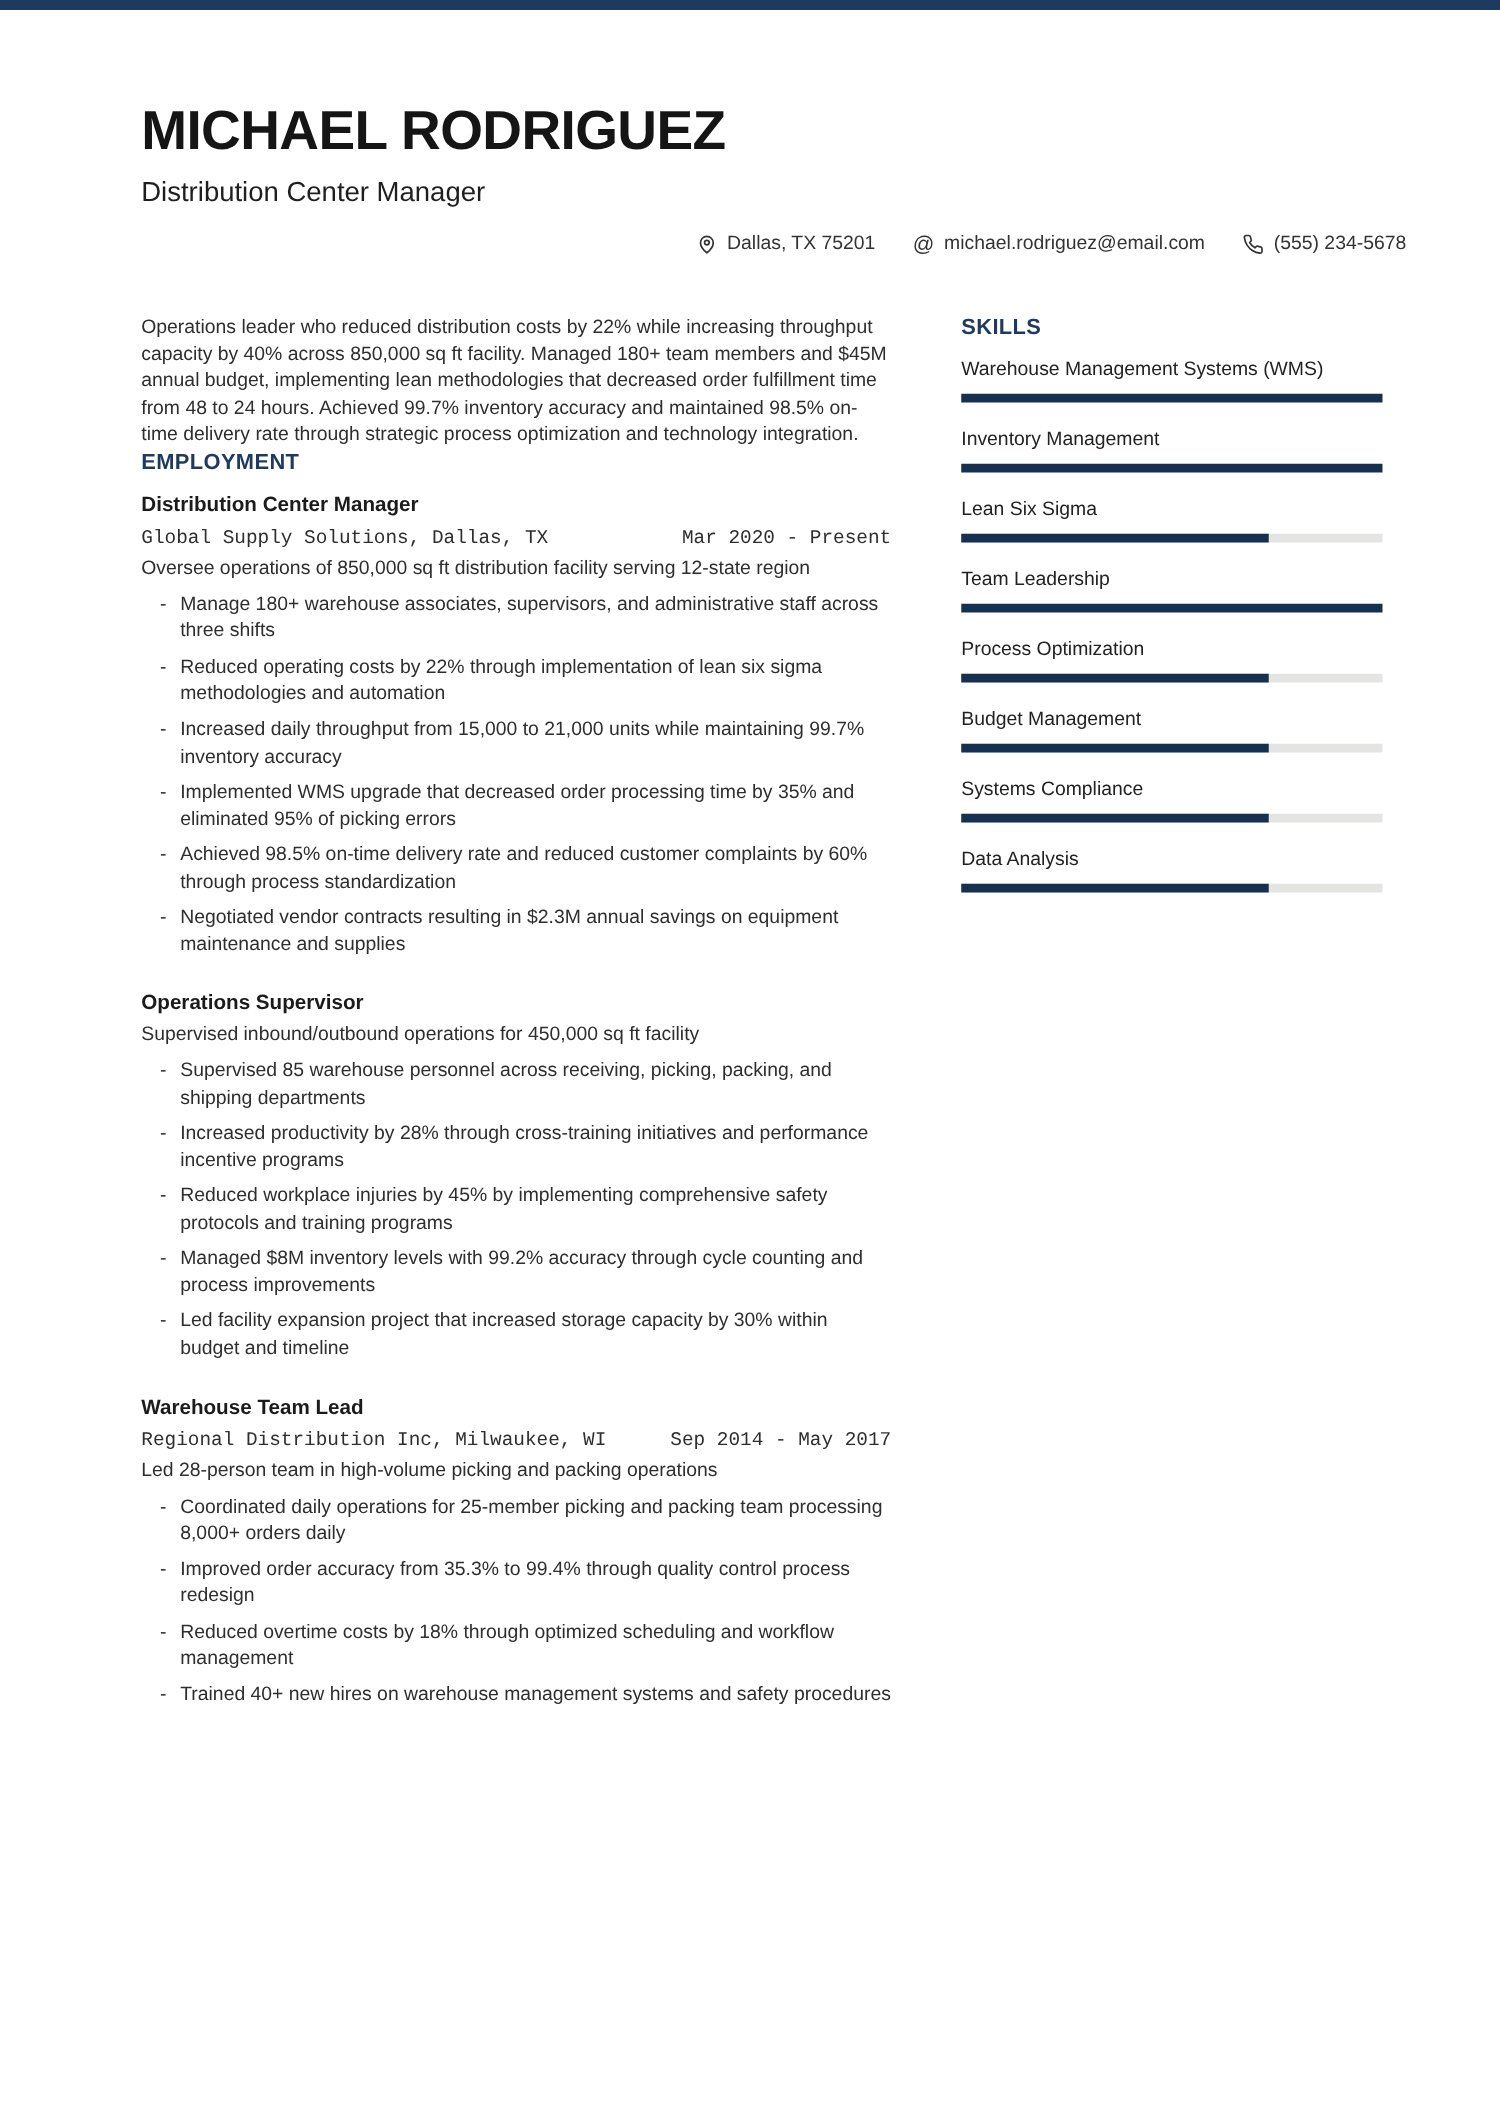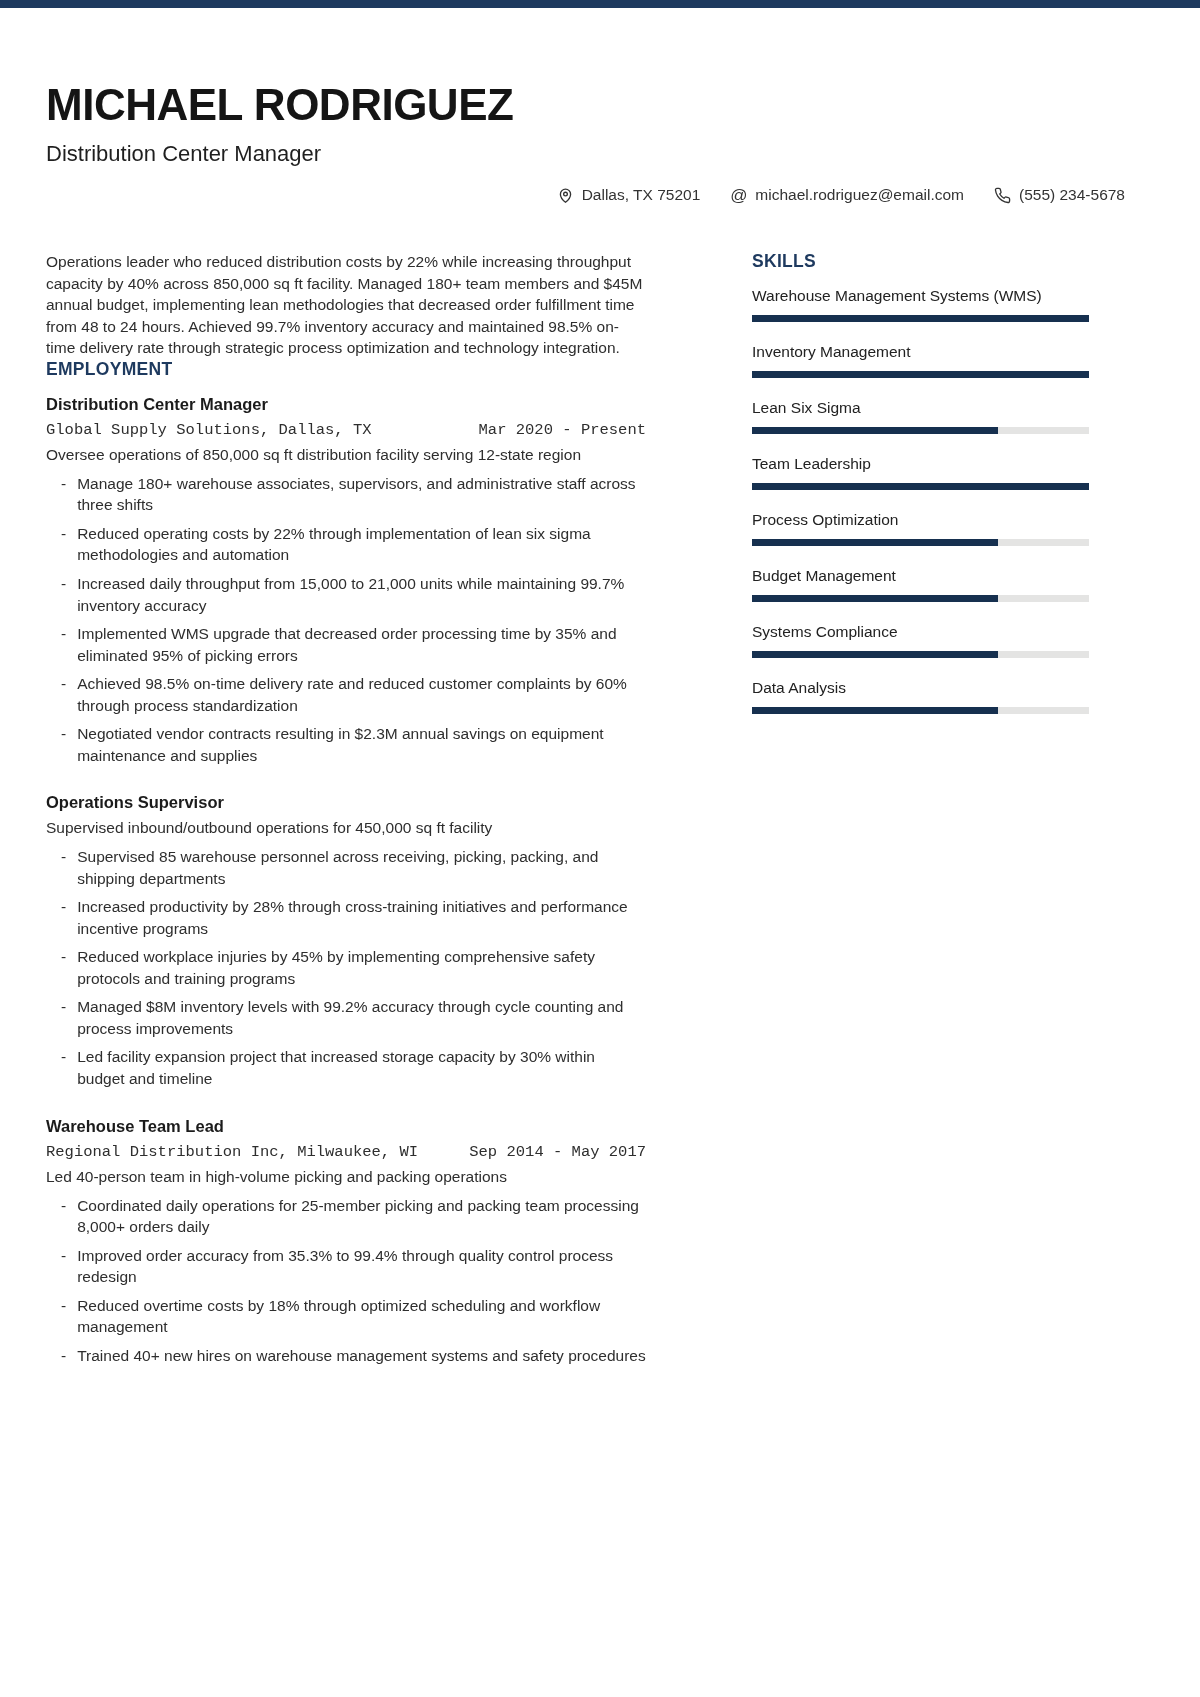--- a/index.html
+++ b/index.html
@@ -1,34 +1,34 @@
 <!DOCTYPE html>
 <html><head>
 <meta charset="utf-8">
 <style>
   * { margin: 0; padding: 0; box-sizing: border-box; }
   html, body { background: #ffffff; }
   body { width: 1200px; height: 1697px; font-family: "Liberation Sans", sans-serif; color: #2e2e2e; }
   .page { width: 1200px; height: 1697px; background: #ffffff; overflow: hidden; position: relative; }
   .topbar { height: 8px; width: 100%; background: #1e3a5f; }
-  .content { padding: 74px 75px 0 46px; }
+  .content { padding: 74px 75px 0 113px; }
 
   
   .name { font-size: 44px; font-weight: 700; letter-spacing: -0.5px; color: #151515; line-height: 1.05; }
   .job-headline { margin-top: 13px; font-size: 22px; font-weight: 400; color: #1f1f1f; }
   .contact-row { margin-top: 19px; display: flex; align-items: center; gap: 30px; font-size: 15.5px; color: #333333; justify-content: flex-end; }
   .contact-item { display: flex; align-items: center; gap: 8px; }
   .cicon { width: 17px; height: 17px; display: inline-flex; align-items: center; justify-content: center; }
   .cicon svg { width: 17px; height: 17px; }
   .at-glyph { font-size: 17px; color: #333; font-weight: 400; line-height: 1; }
 
   
   .columns { display: flex; margin-top: 47px; }
   .col-left { width: 600px; flex: none; }
-  .col-right { width: 337px; flex: none; margin-left: 106px; }
+  .col-right { width: 337px; flex: none; margin-left: 56px; }
 
   h2.section-heading { font-size: 17.5px; font-weight: 700; color: #1e3a5f; letter-spacing: 0.3px; margin-bottom: 15px; }
 
   .summary-text { font-size: 15.5px; line-height: 1.39; color: #2e2e2e; }
 
   .employment-block { }
   .job { margin-bottom: 27px; }
   .job-title { font-size: 16.5px; font-weight: 700; color: #1b1b1b; margin-bottom: 7px; }
   .company-row { display: flex; justify-content: space-between; align-items: baseline; font-size: 15.5px; color: #2e2e2e; margin-bottom: 7px; font-family: Liberation Mono, monospace; }
   .job-dates { font-size: 15.5px; color: #2e2e2e; white-space: nowrap; }
@@ -144,21 +144,21 @@
                   <span class="dash">-</span>
                   <span>Led facility expansion project that increased storage capacity by 30% within budget and timeline</span>
                 </div>
               </div>
               <div class="job">
                 <div class="job-title">Warehouse Team Lead</div>
                 <div class="company-row">
                   <span>Regional Distribution Inc, Milwaukee, WI</span>
                   <span class="job-dates">Sep 2014 - May 2017</span>
                 </div>
-                <div class="job-intro">Led 40-person team in high-volume picking and packing operations</div>
+                <div class="job-intro">Led 28-person team in high-volume picking and packing operations</div>
                 <div class="bullet">
                   <span class="dash">-</span>
                   <span>Coordinated daily operations for 25-member picking and packing team processing 8,000+ orders daily</span>
                 </div>
                 <div class="bullet">
                   <span class="dash">-</span>
                   <span>Improved order accuracy from 35.3% to 99.4% through quality control process redesign</span>
                 </div>
                 <div class="bullet">
                   <span class="dash">-</span>

